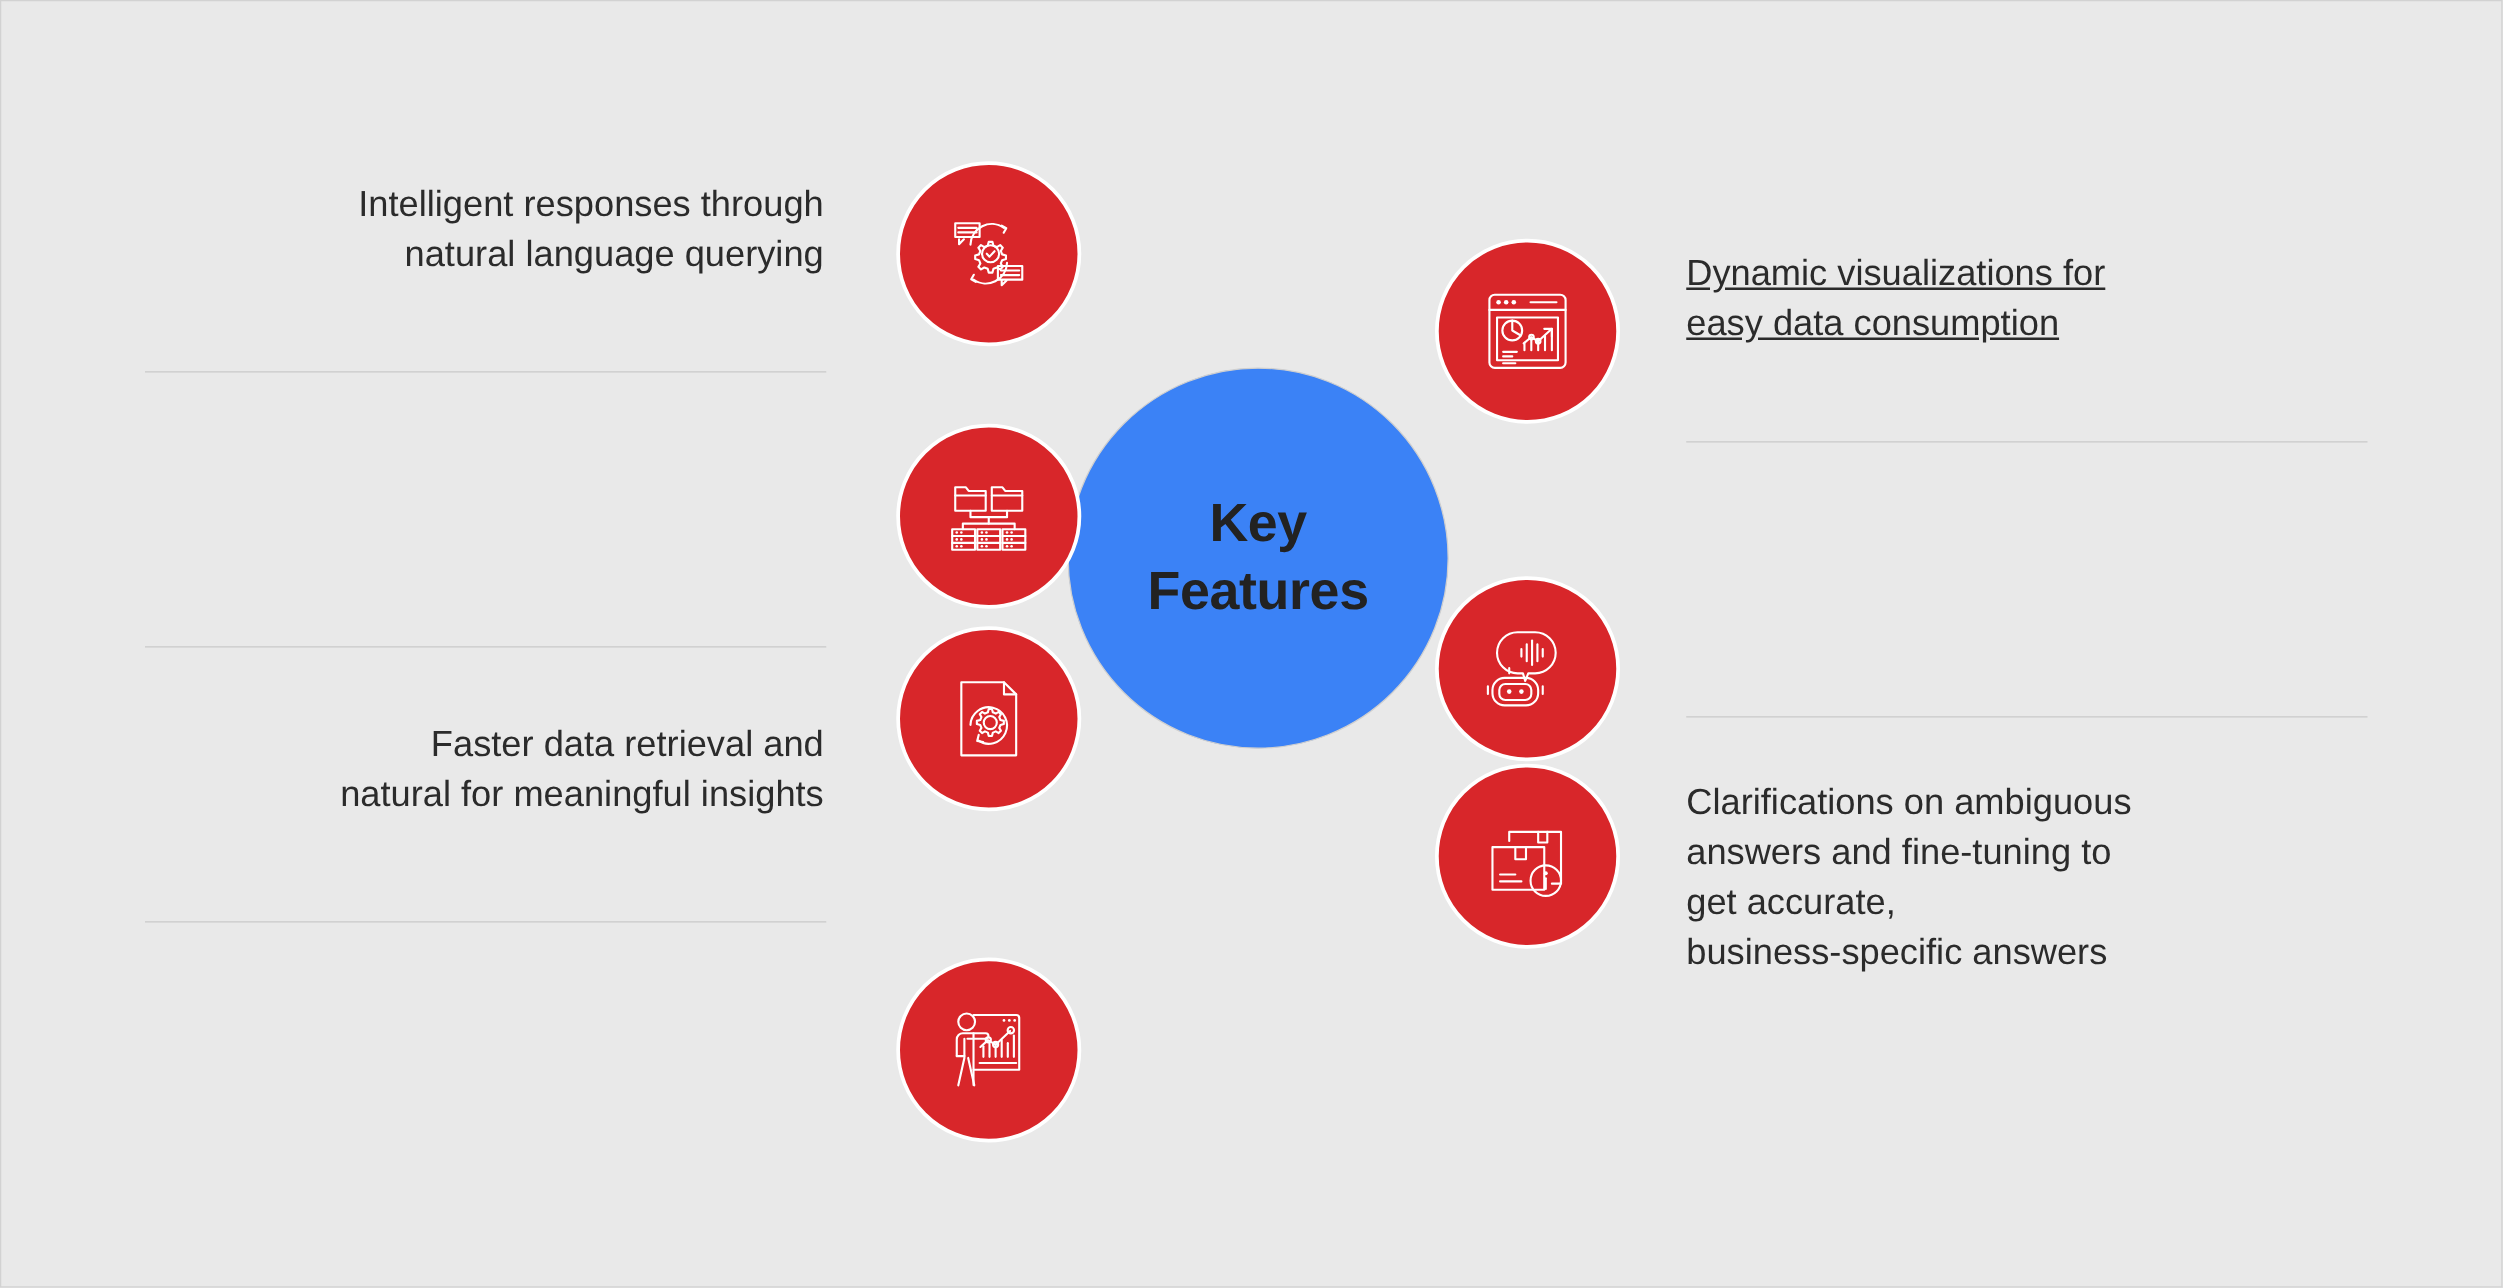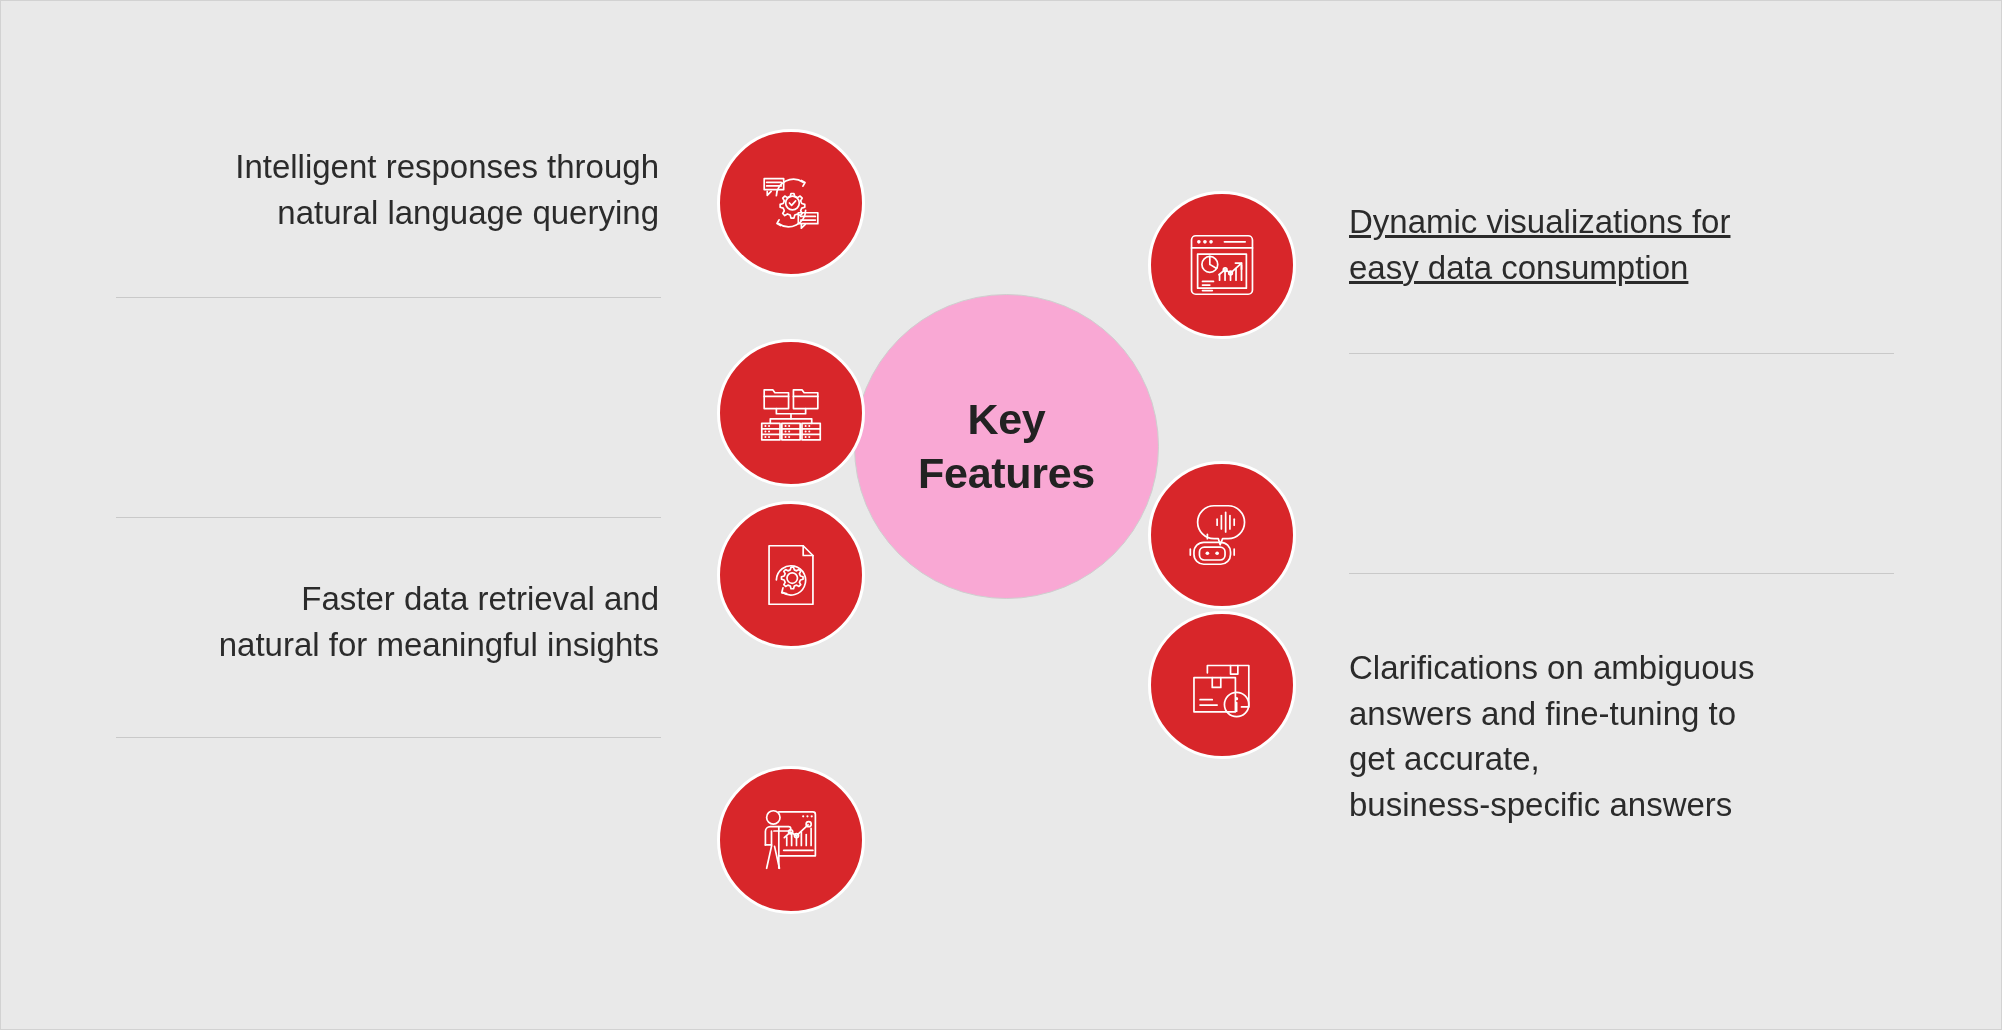--- a/index.html
+++ b/index.html
@@ -21,21 +21,21 @@
   }
 
   
   .hub {
     position: absolute;
     left: 853px;
     top: 293px;
     width: 305px;
     height: 305px;
     border-radius: 50%;
-    background: #f9a8d4;
+    background: #3b82f6;
     border: 1.5px solid #cfcfcf;
     box-sizing: border-box;
     display: flex;
     align-items: center;
     justify-content: center;
     z-index: 2;
   }
   .hub-title {
     font-size: 43px;
     font-weight: 700;
@@ -84,36 +84,36 @@
   .b-l3 { left: 716px; top: 500px; }
   .b-l4 { left: 716px; top: 765px; }
   
   .b-r1 { left: 1147px; top: 190px; }
   .b-r2 { left: 1147px; top: 460px; }
   .b-r3 { left: 1147px; top: 610px; }
 
   
   .feat {
     position: absolute;
-    font-size: 33px;
+    font-size: 29px;
     line-height: 1.38;
     color: #2b2b2b;
     white-space: pre-line;
   }
   .feat.left  { text-align: right; width: 545px; left: 113px; }
   .feat.right { text-align: left;  width: 560px; left: 1348px; }
 
   .f-l1 { top: 143px; }
   .f-l2 { top: 360px; }
   .f-l3 { top: 575px; }
   .f-l4 { top: 790px; }
 
   .f-r1 { top: 198px; text-decoration: underline; }
   .f-r2 { top: 412px; }
-  .f-r3 { top: 644px; }
+  .f-r3 { top: 621px; }
 
   
   .rule {
     position: absolute;
     height: 1px;
     background: #c9c9c9;
   }
   .rule.left  { left: 115px; width: 545px; }
   .rule.right { left: 1348px; width: 545px; }
   .r-l1 { top: 296px; }

